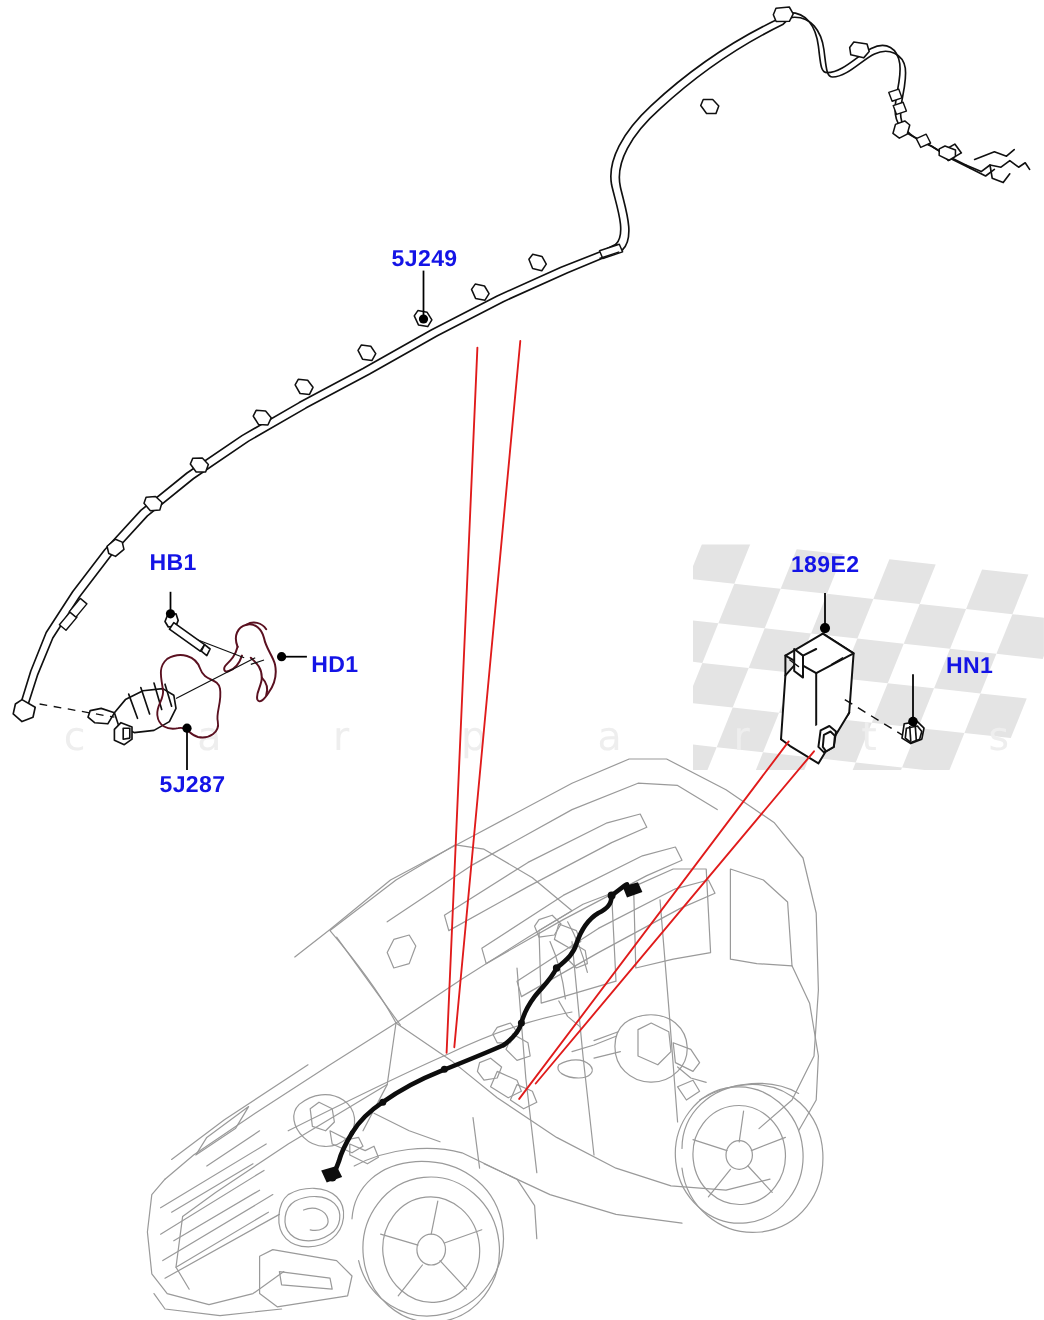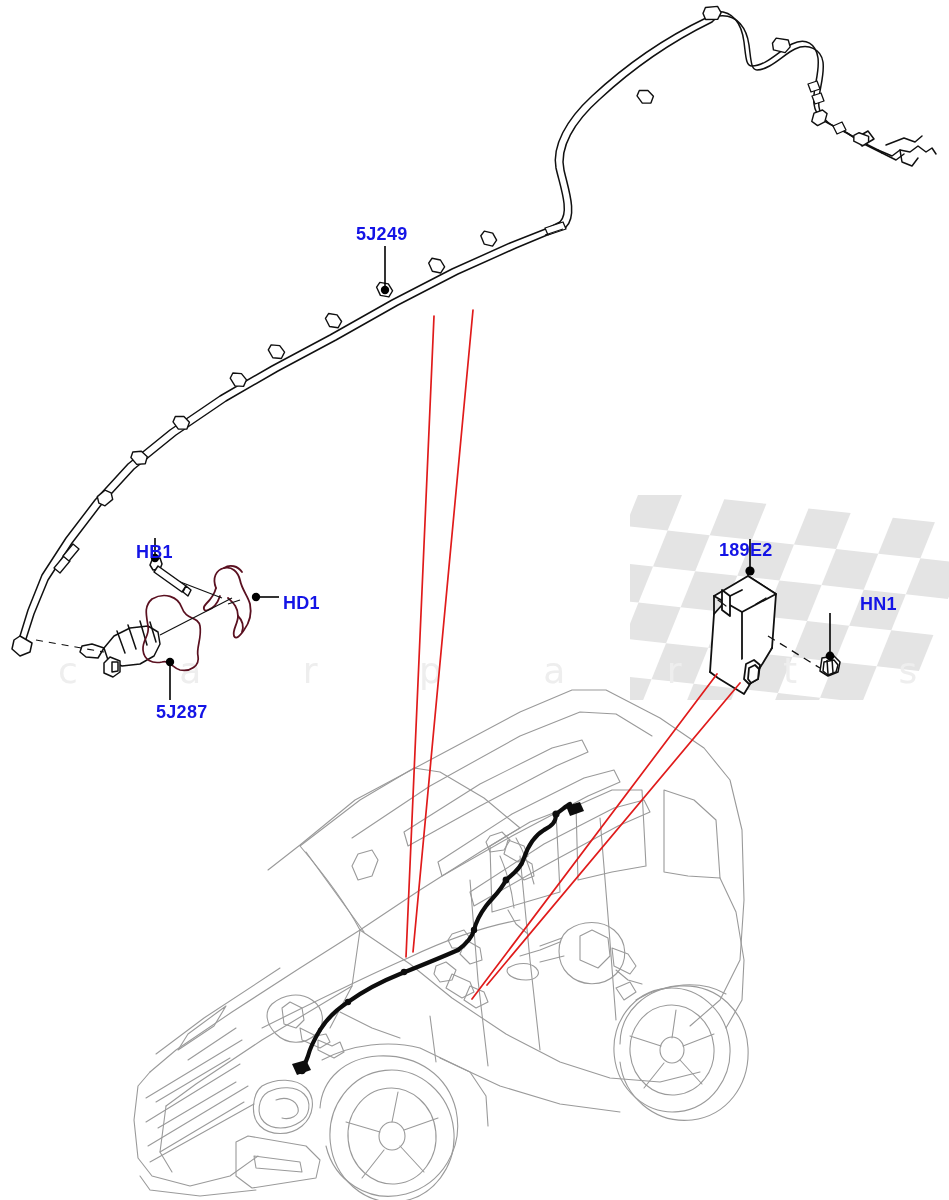--- a/index.html
+++ b/index.html
@@ -37,21 +37,21 @@
     left:58px; top:650px;
     font-size:36px;
     color:#eeeeee;
     letter-spacing:45px;
     font-weight:normal;
   }
   
   .lbl{
     position:absolute;
     font-family:"Liberation Sans", sans-serif;
-    font-size:18px;
+    font-size:21px;
     font-weight:bold;
     color:#1414e6;
     white-space:nowrap;
     letter-spacing:0.3px;
   }
 </style>
 </head>
 <body>
 
 <div id="stage">
@@ -438,19 +438,19 @@
       <circle cx="385" cy="290" r="4.2"></circle>
       <circle cx="155" cy="558" r="4.2"></circle>
       <circle cx="256" cy="597" r="4.2"></circle>
       <circle cx="170" cy="662" r="4.2"></circle>
       <circle cx="750" cy="571" r="4.6"></circle>
       <circle cx="830" cy="656" r="4.4"></circle>
     </g>
   </svg>
 
   <div class="lbl" style="left:356px;top:224px">5J249</div>
-  <div class="lbl" style="left:136px;top:542px">HB1</div>
+  <div class="lbl" style="left:136px;top:500px">HB1</div>
   <div class="lbl" style="left:283px;top:593px">HD1</div>
-  <div class="lbl" style="left:156px;top:702px">5J287</div>
-  <div class="lbl" style="left:719px;top:540px">189E2</div>
+  <div class="lbl" style="left:145px;top:702px">5J287</div>
+  <div class="lbl" style="left:719px;top:502px">189E2</div>
   <div class="lbl" style="left:860px;top:594px">HN1</div>
 
 </div>
 
 </body></html>

